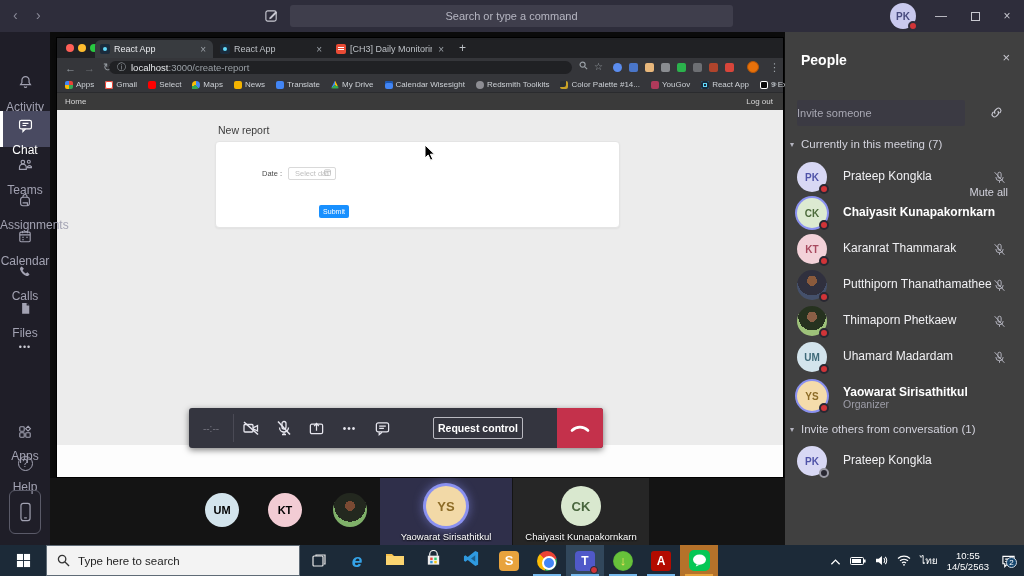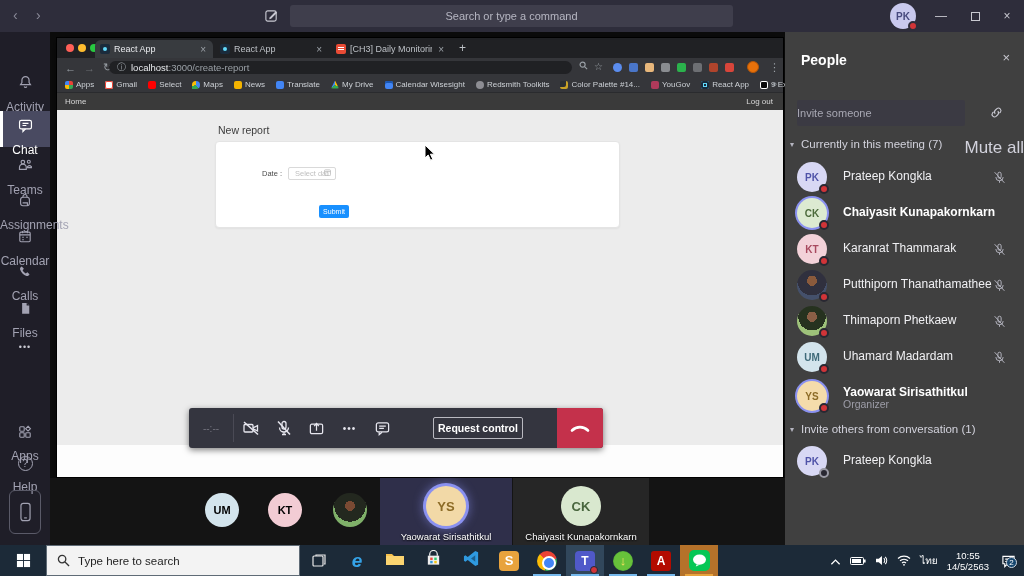--- a/index.html
+++ b/index.html
@@ -89,21 +89,21 @@
 
   
   .people { position:absolute; left:785px; top:32px; width:239px; height:513px; background:#404040; color:#fff; z-index:20; }
   .pp-title { position:absolute; left:16px; top:20px; font-size:14px; font-weight:bold; }
   .pp-close { position:absolute; right:14px; top:18px; color:#c8c8d0; font-size:13px; }
   .pp-input { position:absolute; left:12px; top:68px; width:168px; height:26px; background:#3b3a43; border:none; border-radius:2px; color:#c9c9d2; font-size:11px; padding:0 0; outline:none; }
   .pp-input::placeholder { color:#a8a8b3; }
   .pp-link { position:absolute; right:20px; top:73px; }
   .pp-sec { position:absolute; left:5px; font-size:11.5px; color:#d2d2dc; display:flex; align-items:center; gap:7px; }
   .pp-sec .caret { font-size:8px; color:#b5b5c0; }
-  .pp-muteall { position:absolute; right:0; font-size:17px; color:#d2d2dc; }
+  .pp-muteall { position:absolute; right:16px; font-size:11px; color:#d2d2dc;margin-top:48px; }
   .prow { position:absolute; left:0; width:239px; height:36px; }
   .pav { position:absolute; left:12px; top:2px; width:30px; height:30px; border-radius:50%; display:flex; align-items:center; justify-content:center; font-size:10px; font-weight:bold; }
   .pav .dot { position:absolute; right:-2px; bottom:-2px; width:10px; height:10px; border-radius:50%; background:#d13438; border:2px solid #292832; }
   .pav .offdot { position:absolute; right:-2px; bottom:-2px; width:10px; height:10px; border-radius:50%; background:#292832; border:2px solid #9a9aa5; }
   .pname { position:absolute; left:58px; top:9px; font-size:12px; color:#f0f0f3; white-space:nowrap; }
   .pname.bold { font-weight:bold; color:#fff; }
   .prole { position:absolute; left:58px; top:22px; font-size:10.5px; color:#9d9da8; }
   .pmic { position:absolute; right:18px; top:10px; }
 
   

